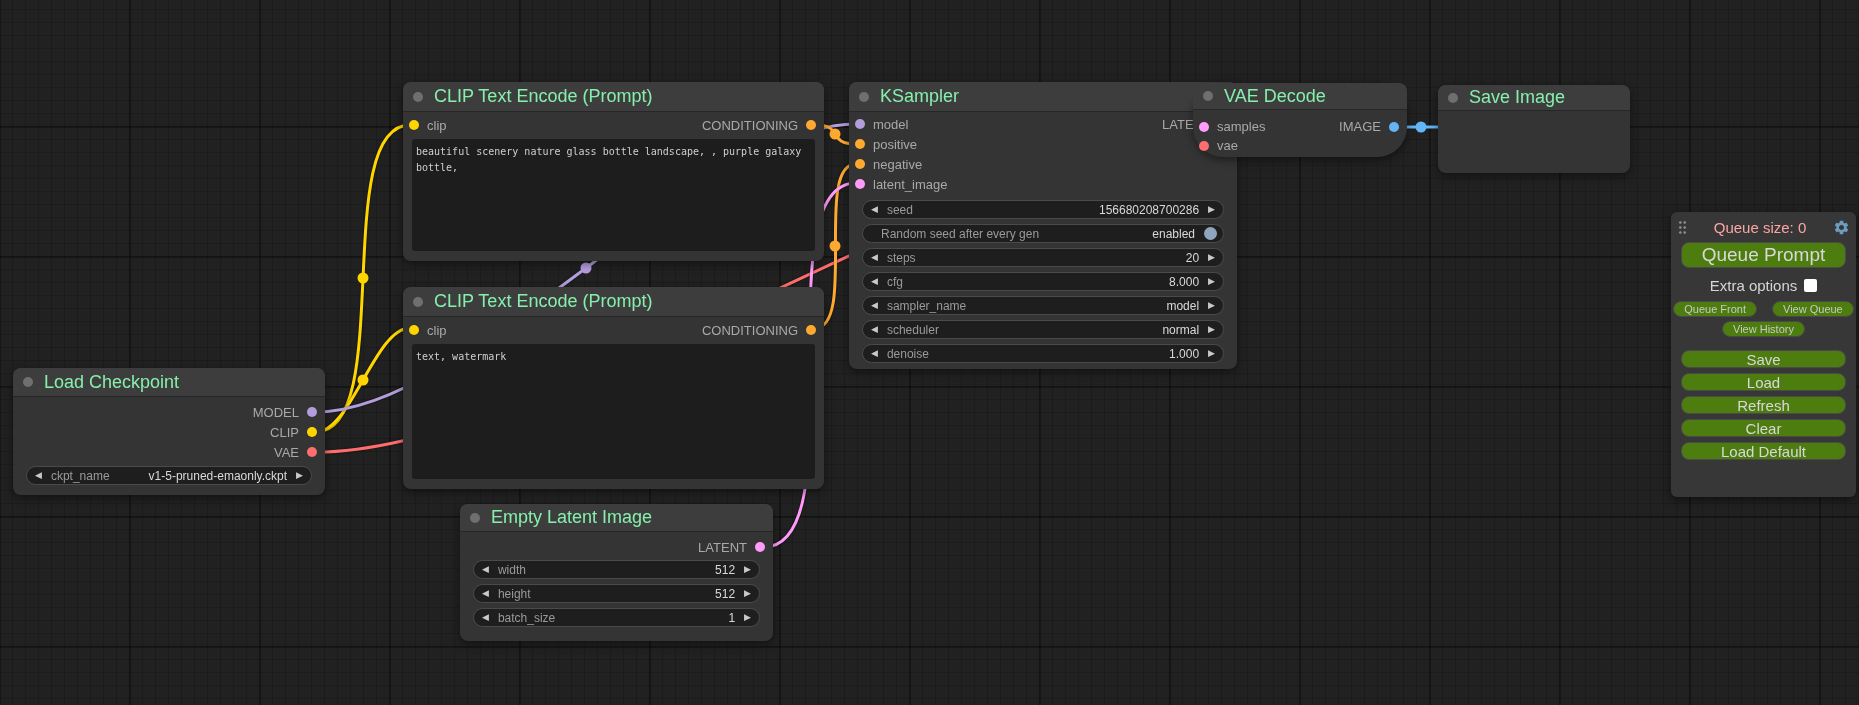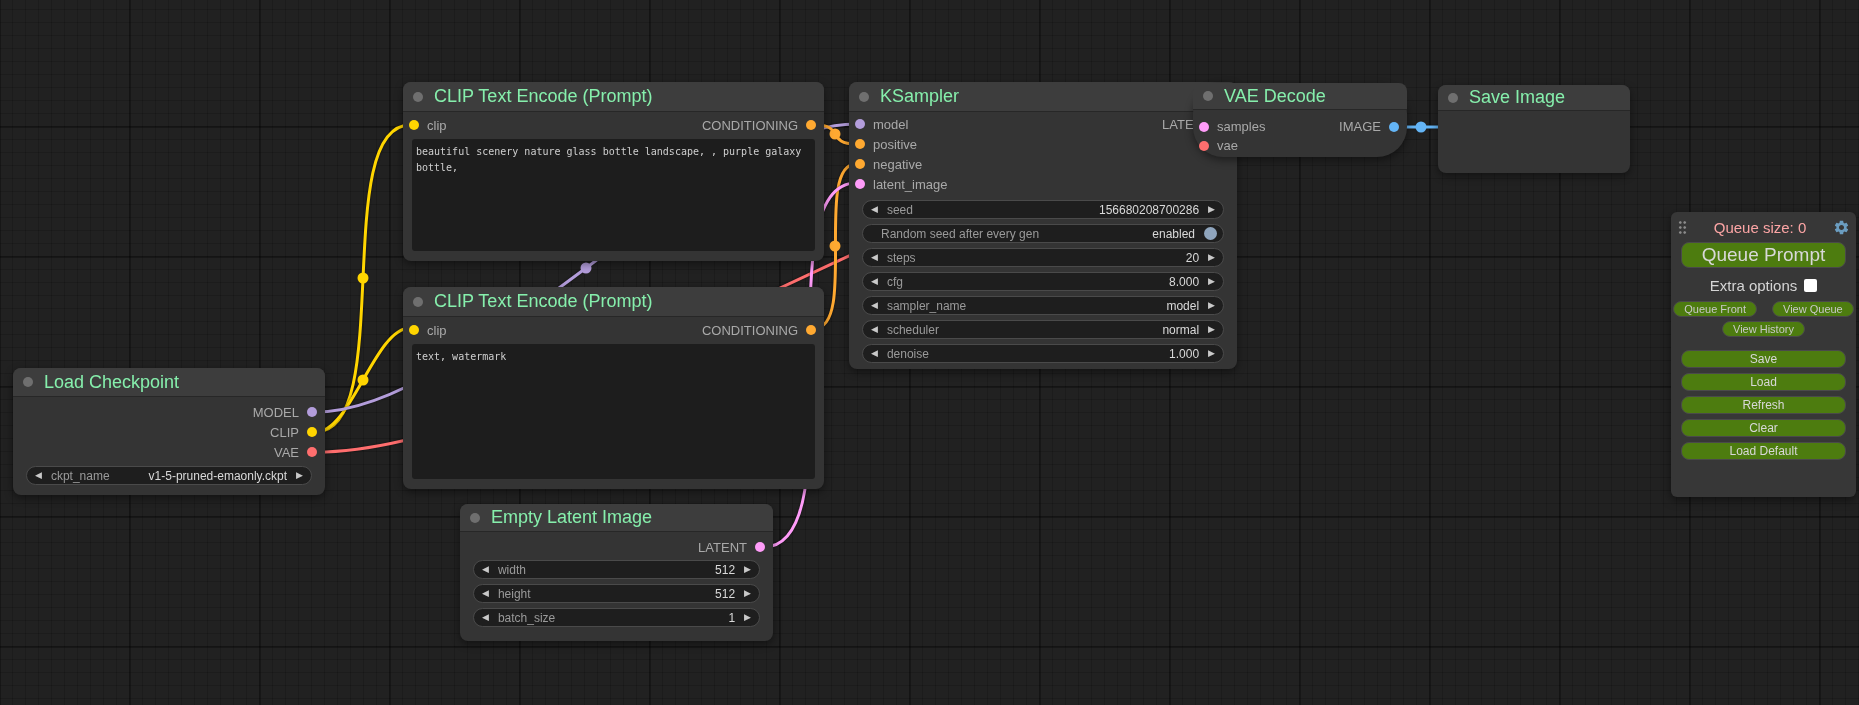--- a/index.html
+++ b/index.html
@@ -71,21 +71,21 @@
   .draghandle{width:9px;height:14px;margin-left:7px;flex:none;
     background-image:radial-gradient(#8a8a8a 1px, transparent 1.4px);
     background-size:4.5px 5px;background-position:0 0;}
   .qsize{flex:1;text-align:center;font-size:15px;color:#fca5a5;}
   .gear{flex:none;margin-right:6px;width:17px;height:17px;cursor:pointer;}
   .btn{
     background:#4d7c0f;border:1px solid #4a4a4a;border-radius:8px;color:#d8d8d8;
     display:flex;align-items:center;justify-content:center;cursor:pointer;box-sizing:border-box;
   }
   .btn.big{height:26px;margin:0 10px;font-size:19px;}
-  .btn.med{height:18px;margin:5px 10px 0 10px;font-size:12px;}
+  .btn.med{height:18px;margin:5px 10px 0 10px;font-size:15px;}
   .extras{display:flex;align-items:center;justify-content:center;margin-top:9px;font-size:15px;}
   .chk{width:13px;height:13px;background:#fff;border-radius:2px;margin-left:7px;cursor:pointer;}
   .smallrow{display:flex;justify-content:center;gap:15px;margin-top:7px;}
   .btn.sm{height:16px;border-radius:9px;font-size:11px;padding:0 10px;color:#c9c9c9;}
   .histrow{display:flex;justify-content:center;margin-top:4px;}
   .spacer{height:13px;}
 </style>
 </head>
 <body>
 

